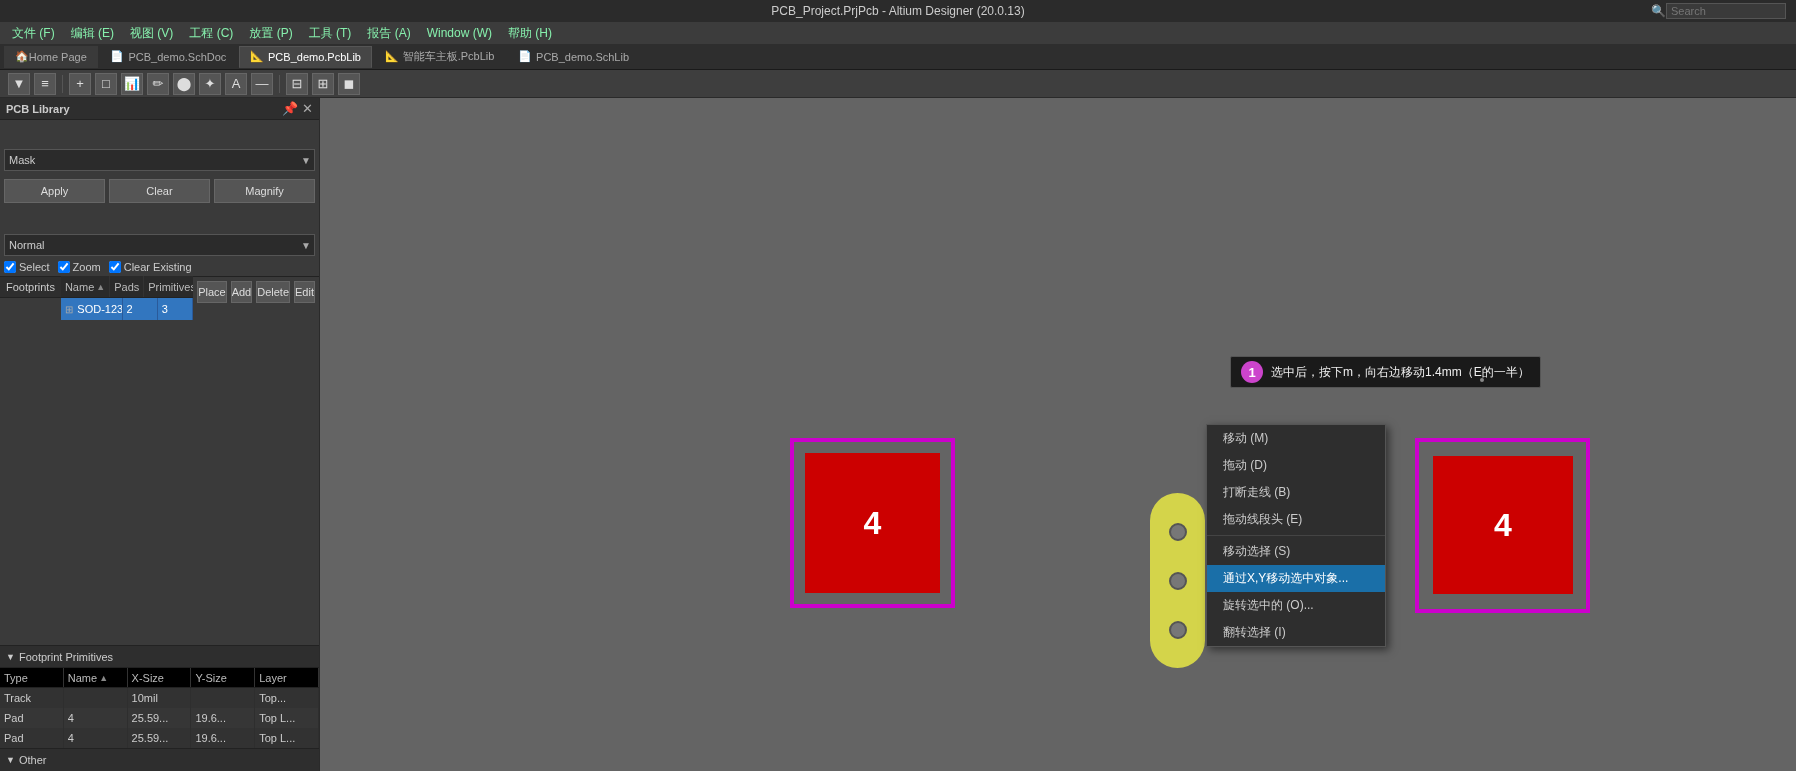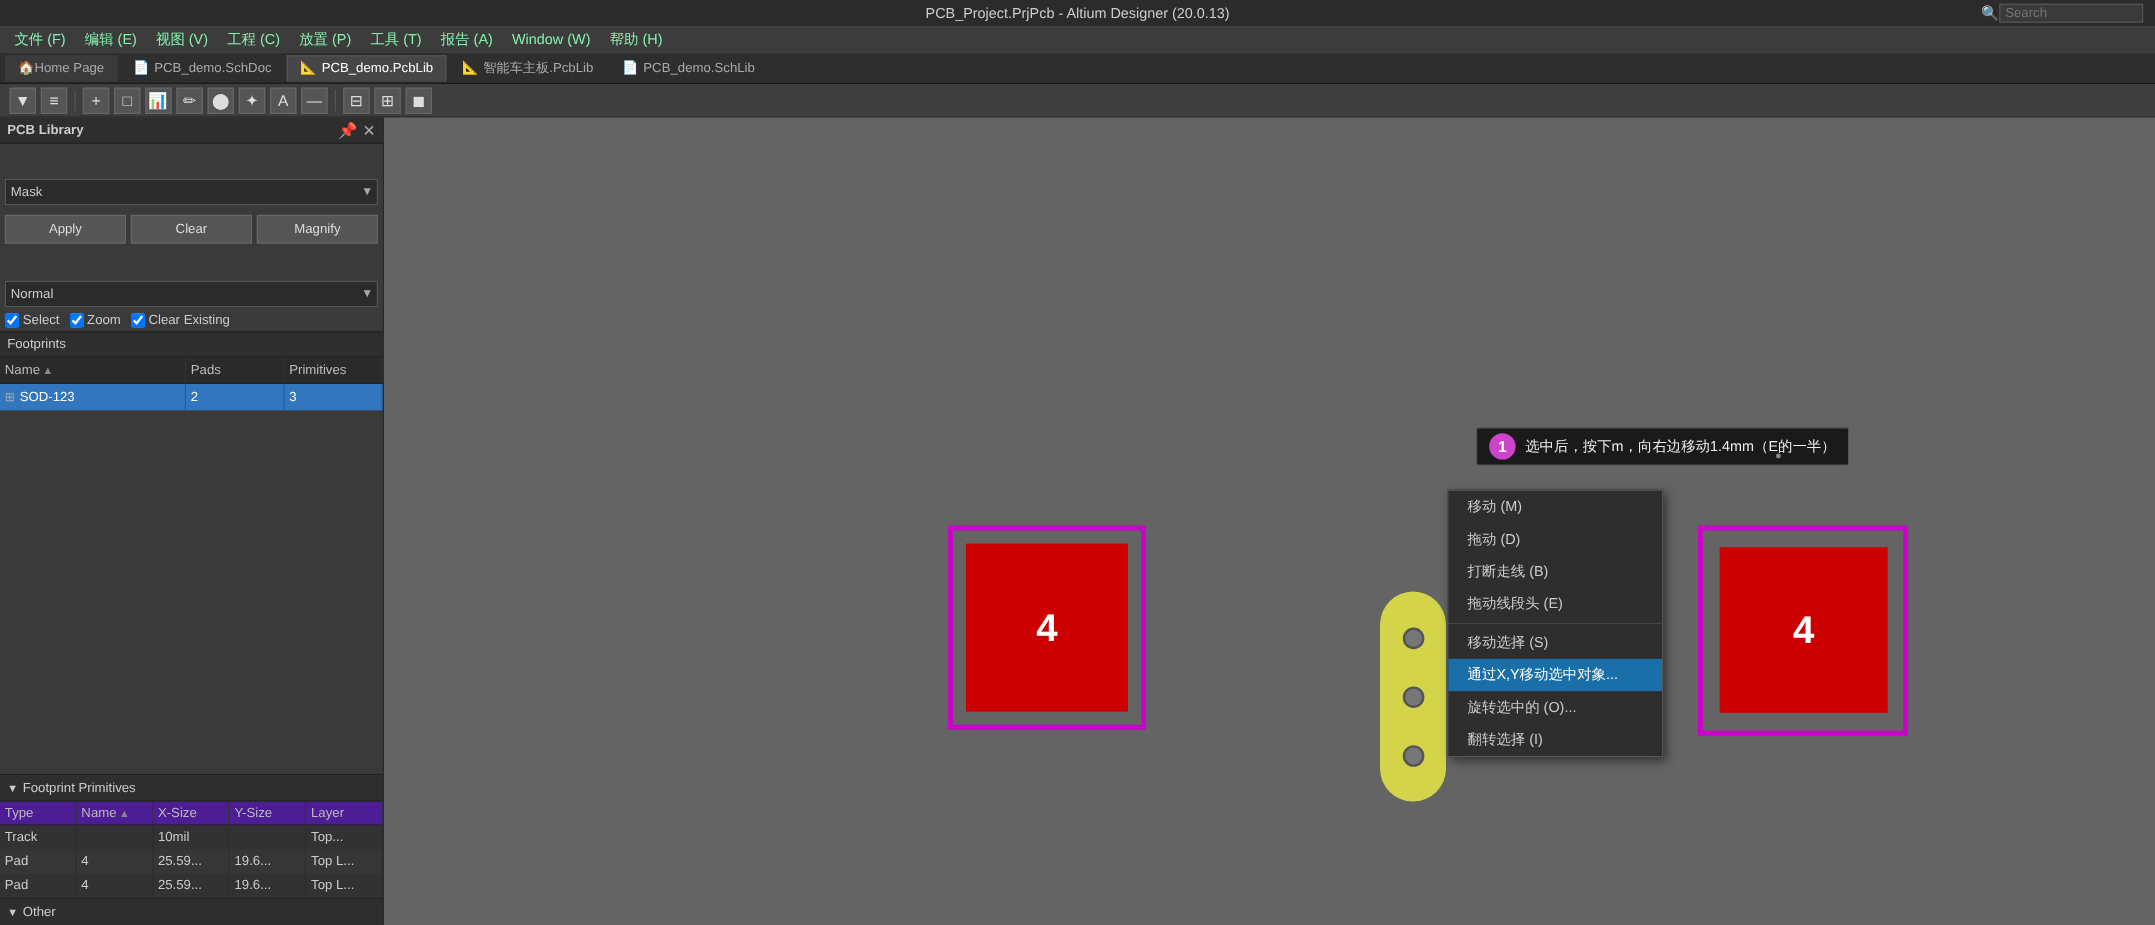--- a/index.html
+++ b/index.html
@@ -47,58 +47,58 @@
 
     
     #normal-row { padding: 2px 4px; }
 
     
     #checkboxes-row { display: flex; align-items: flex-start; padding: 3px 4px; gap: 8px; }
     .checkbox-item { display: flex; align-items: center; gap: 3px; color: #ccc; font-size: 11px; }
     .checkbox-item input[type=checkbox] { width: 12px; height: 12px; }
 
     
-    #footprints-section { flex: 1; display: flex; flex-direction: column; overflow: hidden; }
+    #footprints-section { flex: 1; display: flex; flex-direction: row; overflow: hidden; }
     #footprints-header { height: 22px; background: #2e2e2e; display: flex; align-items: center; padding: 0 6px; color: #ccc; font-size: 11px; border-top: 1px solid #222; border-bottom: 1px solid #222; }
     #footprints-table { flex: 1; overflow-y: auto; }
     .table-header-row { display: flex; height: 22px; background: #2a2a2a; border-bottom: 1px solid #222; }
     .th { flex: 1; display: flex; align-items: center; padding: 0 4px; color: #bbb; font-size: 11px; border-right: 1px solid #333; }
     .th.name-col { flex: 2; }
     .table-data-row { display: flex; height: 22px; background: #3276bf; }
     .td { flex: 1; display: flex; align-items: center; padding: 0 4px; color: #fff; font-size: 11px; border-right: 1px solid #2a5a9a; overflow: hidden; text-overflow: ellipsis; white-space: nowrap; }
     .td.name-col { flex: 2; }
 
     
     #bottom-buttons { display: flex; padding: 4px; gap: 4px; border-top: 1px solid #222; }
     .bottom-btn { flex: 1; height: 22px; background: #555; border: 1px solid #666; color: #ddd; font-size: 11px; cursor: pointer; display: flex; align-items: center; justify-content: center; }
 
     
     #primitives-section { border-top: 1px solid #222; }
     #primitives-header { height: 22px; background: #2e2e2e; display: flex; align-items: center; padding: 0 6px; color: #ccc; font-size: 11px; border-bottom: 1px solid #222; cursor: pointer; }
     #primitives-table { overflow: hidden; }
-    .prims-table-header { display: flex; height: 20px; background: #4c1d95; border-bottom: 1px solid #222; }
+    .prims-table-header { display: flex; height: 20px; background: #000000; border-bottom: 1px solid #222; }
     .prims-th { flex: 1; display: flex; align-items: center; padding: 0 4px; color: #bbb; font-size: 11px; border-right: 1px solid #333; }
     .prims-data-row { display: flex; height: 20px; }
     .prims-data-row:nth-child(odd) { background: #363636; }
     .prims-data-row:nth-child(even) { background: #323232; }
     .prims-td { flex: 1; display: flex; align-items: center; padding: 0 4px; color: #ccc; font-size: 11px; border-right: 1px solid #2e2e2e; overflow: hidden; text-overflow: ellipsis; white-space: nowrap; }
 
     
     #other-section { border-top: 1px solid #222; }
     #other-header { height: 22px; background: #2e2e2e; display: flex; align-items: center; padding: 0 6px; color: #ccc; font-size: 11px; cursor: pointer; }
 
     
     #canvas-area { flex: 1; background: #646464; position: relative; overflow: hidden; }
 
     
     #tooltip { position: absolute; background: #1a1a1a; border: 1px solid #555; color: #eee; padding: 4px 10px; font-size: 12px; border-radius: 2px; display: flex; align-items: center; gap: 8px; white-space: nowrap; }
     .tooltip-number { width: 22px; height: 22px; border-radius: 50%; background: #cc44cc; color: #fff; display: flex; align-items: center; justify-content: center; font-size: 13px; font-weight: bold; flex-shrink: 0; }
 
     
-    #context-menu { position: absolute; background: #2e2e2e; border: 1px solid #555; min-width: 180px; z-index: 100; box-shadow: 3px 3px 8px rgba(0,0,0,0.5); }
+    #context-menu { position: absolute; background: #2e2e2e; border: 1px solid #555; min-width: 180px; z-index: 100; box-shadow: 3px 3px 8px rgba(0,0,0,0.5); margin-top: 16px; }
     .ctx-item { padding: 5px 16px; color: #ccc; font-size: 12px; cursor: pointer; }
     .ctx-item.highlighted { background: #1a6fa8; color: #fff; }
     .ctx-separator { height: 1px; background: #444; margin: 2px 0; }
   </style>
 </head>
 <body>
 
 <div id="titlebar">
   <span>PCB_Project.PrjPcb - Altium Designer (20.0.13)</span>
   <div class="search-area">
@@ -230,20 +230,26 @@
         <div class="table-data-row">
           <div class="td name-col">
             <span style="margin-right:4px;color:#aaa;font-size:10px">⊞</span>
             <span>SOD-123</span>
           </div>
           <div class="td">2</div>
           <div class="td">3</div>
         </div>
       </div>
 
+      <div id="bottom-buttons">
+        <button class="bottom-btn">Place</button>
+        <button class="bottom-btn">Add</button>
+        <button class="bottom-btn">Delete</button>
+        <button class="bottom-btn">Edit</button>
+      </div>
     </div>
 
     <div id="primitives-section">
       <div id="primitives-header">
         <span style="margin-right:4px;font-size:9px">▼</span>
         <span>Footprint Primitives</span>
       </div>
       <div id="primitives-table">
         <div class="prims-table-header">
           <div class="prims-th">

